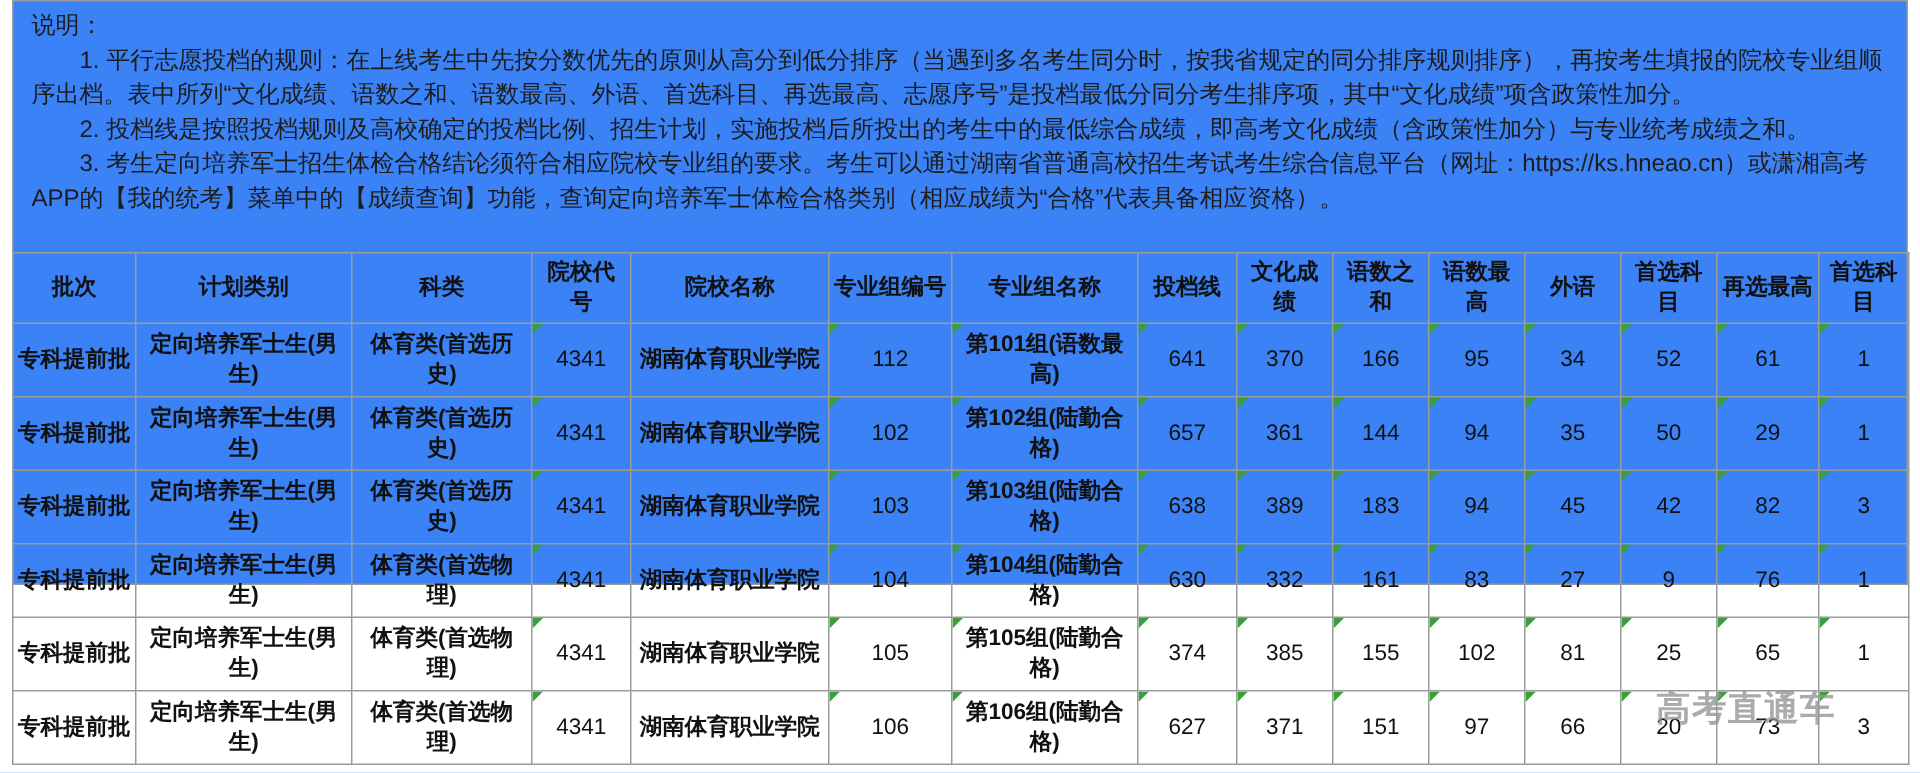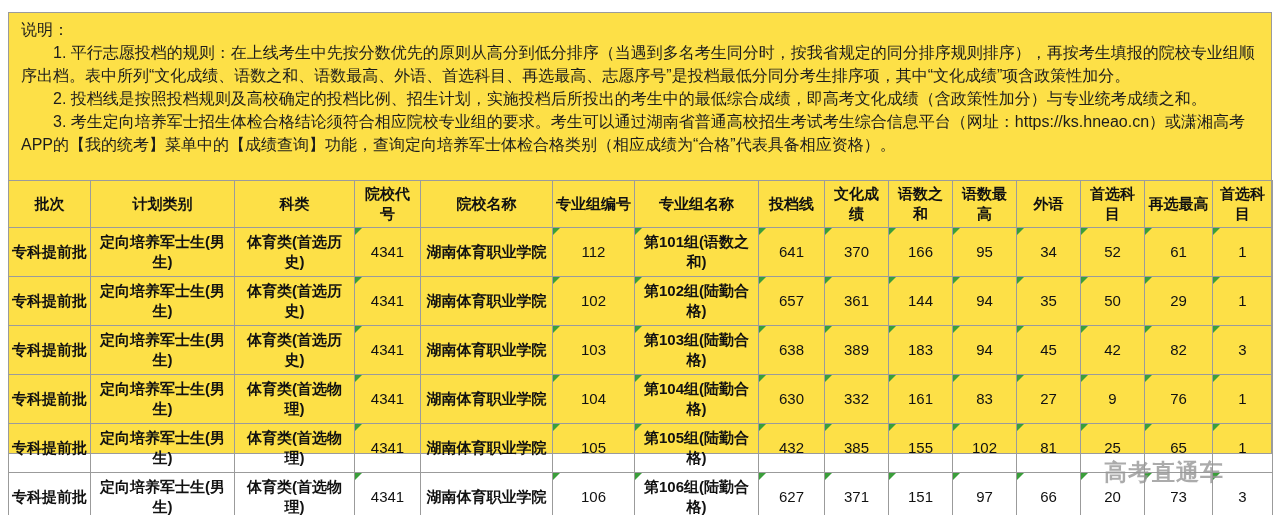--- a/index.html
+++ b/index.html
@@ -2,22 +2,22 @@
 <html style="--flag: #3a9e3a;"><head>
 <meta charset="utf-8">
 <style>
   html,body{margin:0;padding:0;background:#ffffff;}
   body{
     width:1280px;height:515px;position:relative;overflow:hidden;
     font-family:"Liberation Sans","DejaVu Sans",sans-serif;
     color:#1a1a1a;
   }
   .sheet{
-    position:absolute;left:8px;top:12px;width:1264px;height:442px;
-    border:1px solid #9b9b9b;box-sizing:border-box;background:#fde047;
+    position:absolute;left:8px;top:0;width:1264px;height:390px;
+    border:1px solid #9b9b9b;box-sizing:border-box;background:#3b82f6;
   }
   .notes{
     box-sizing:border-box;height:167px;padding:5px 12px 0 12px;
     font-size:16px;line-height:23px;color:#1c1c1c;
   }
   .notes p{margin:0;}
   .notes p.indent{text-indent:2em;}
   table{
     border-collapse:collapse;table-layout:fixed;width:1264px;
     margin-left:-1px;
@@ -89,21 +89,21 @@
         </tr>
       </thead>
     <tbody id="body-rows">
         <tr>
           <td class="zh">专科提前批</td>
           <td class="zh">定向培养军士生(男生)</td>
           <td class="zh">体育类(首选历史)</td>
           <td class="flag">4341</td>
           <td class="zh">湖南体育职业学院</td>
           <td class="flag">112</td>
-          <td class="zh flag">第101组(语数之和)</td>
+          <td class="zh flag">第101组(语数最高)</td>
           <td class="flag">641</td>
           <td class="flag">370</td>
           <td class="flag">166</td>
           <td class="flag">95</td>
           <td class="flag">34</td>
           <td class="flag">52</td>
           <td class="flag">61</td>
           <td class="flag">1</td>
         </tr>
         <tr>
@@ -158,21 +158,21 @@
           <td class="flag">1</td>
         </tr>
         <tr>
           <td class="zh">专科提前批</td>
           <td class="zh">定向培养军士生(男生)</td>
           <td class="zh">体育类(首选物理)</td>
           <td class="flag">4341</td>
           <td class="zh">湖南体育职业学院</td>
           <td class="flag">105</td>
           <td class="zh flag">第105组(陆勤合格)</td>
-          <td class="flag">432</td>
+          <td class="flag">374</td>
           <td class="flag">385</td>
           <td class="flag">155</td>
           <td class="flag">102</td>
           <td class="flag">81</td>
           <td class="flag">25</td>
           <td class="flag">65</td>
           <td class="flag">1</td>
         </tr>
         <tr>
           <td class="zh">专科提前批</td>

